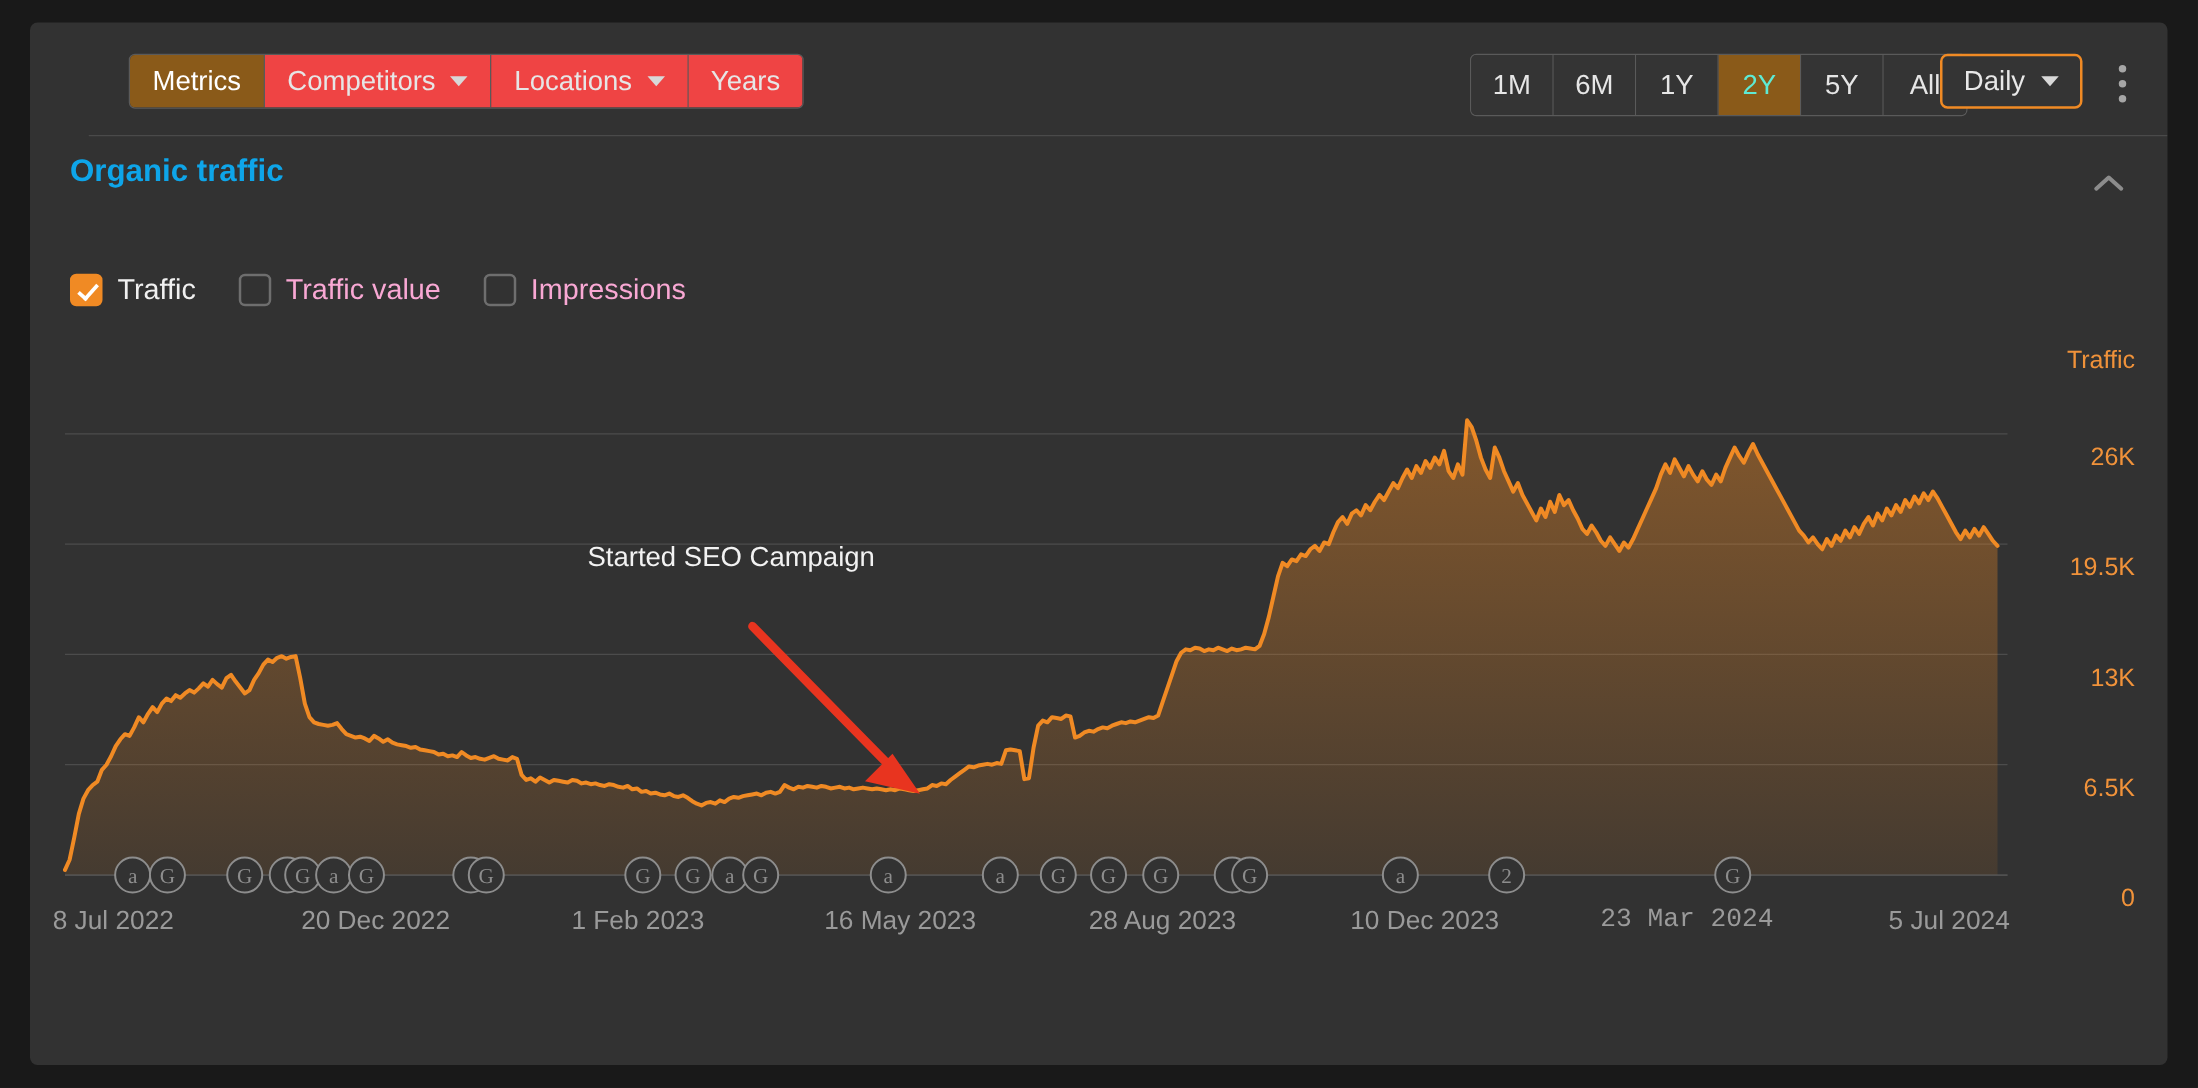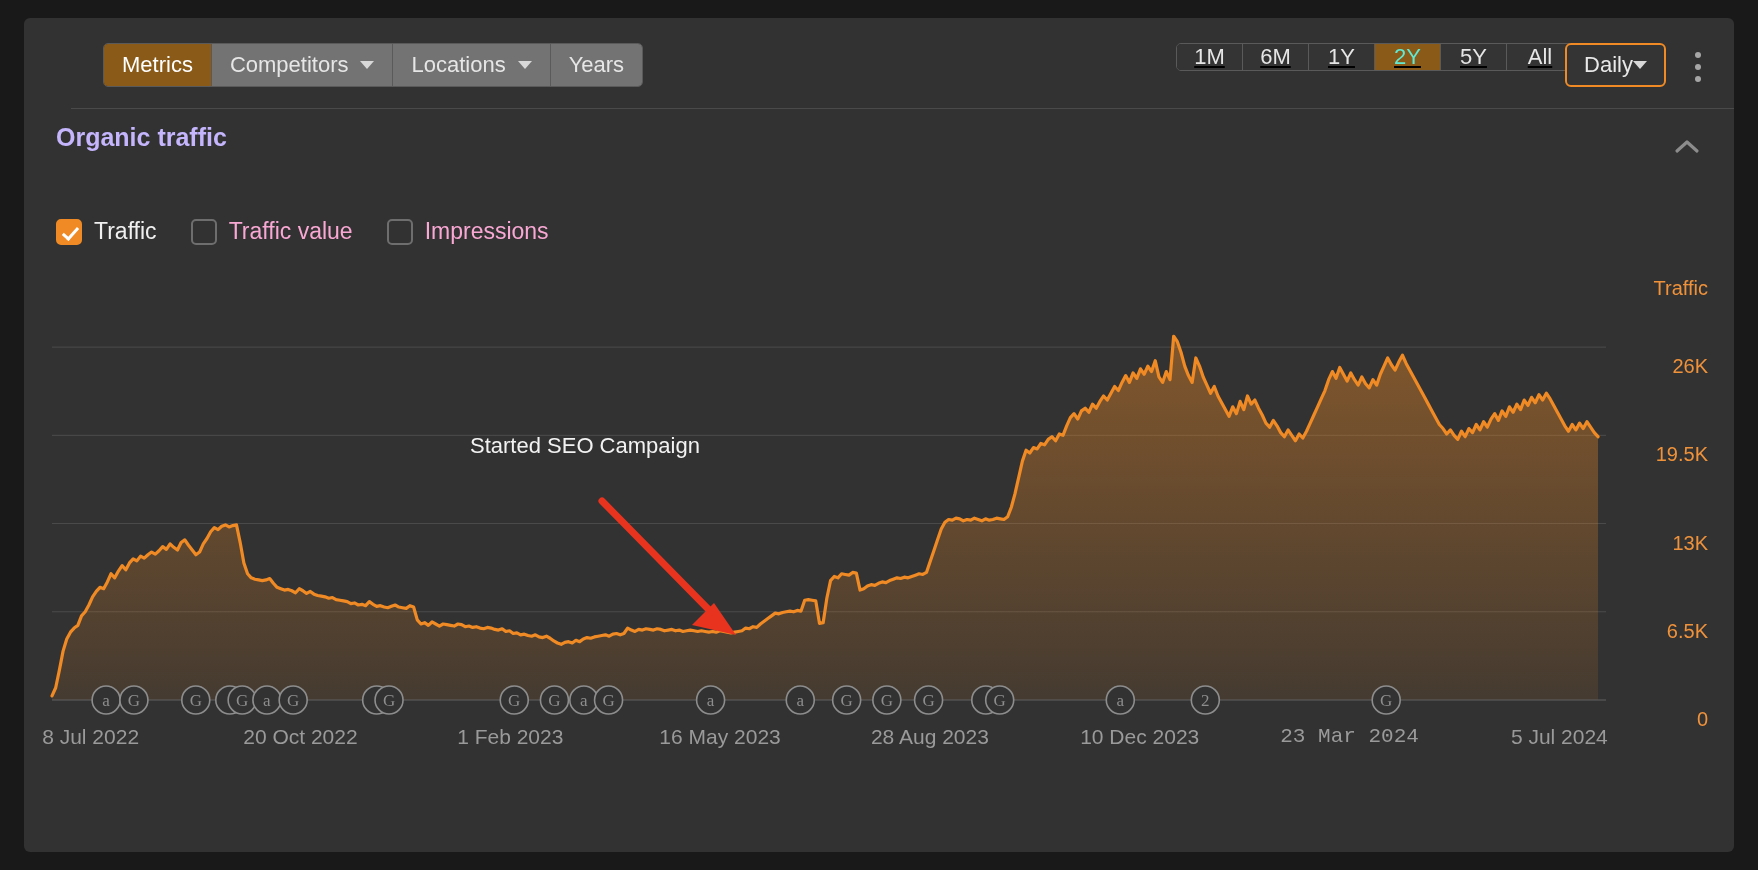--- a/index.html
+++ b/index.html
@@ -38,62 +38,61 @@
     border: 1px solid #5a5a5a;
     border-radius: 5px;
     height: 44px;
     overflow: hidden;
   }
   .segbtn {
     display: flex; align-items: center; gap: 12px;
     padding: 0 18px;
     color: #e6e6e6;
     font-size: 22px;
-    background: #737373;
+    background: #ef4444;
     border-right: 1px solid #5a5a5a;
     cursor: pointer;
     white-space: nowrap;
   }
   .segbtn:last-child { border-right: none; }
   .segbtn.active { background: #8a5a19; color: #ffffff; }
   .caret {
     width: 0; height: 0;
     border-left: 7px solid transparent;
     border-right: 7px solid transparent;
     border-top: 8px solid #d8d8d8;
     display: inline-block;
   }
 
   .rangegroup {
     position: absolute;
     right: 160px; top: 25px;
     display: flex;
     border: 1px solid #5a5a5a;
     border-radius: 5px;
-    height: 28px;
+    height: 50px;
     overflow: hidden;
-    text-decoration: underline;
   }
   .rangebtn {
     display: flex; align-items: center; justify-content: center;
     min-width: 66px;
     color: #e6e6e6;
     font-size: 22px;
     background: #343434;
     border-right: 1px solid #5a5a5a;
     cursor: pointer;
   }
   .rangebtn:last-child { border-right: none; }
   .rangebtn.active { background: #8a5a19; color: #5eead4; }
 
   .dailybtn {
     position: absolute;
     right: 68px; top: 25px;
     height: 44px;
-    display: flex; align-items: center; 
+    display: flex; align-items: center; gap: 13px;
     padding: 0 17px;
     background: #343434;
     border: 2px solid #f08a24;
     border-radius: 6px;
     color: #e8e8e8;
     font-size: 22px;
     cursor: pointer;
   }
 
   .kebab {
@@ -106,21 +105,21 @@
   }
   .kebab i {
     display: block; width: 6px; height: 6px;
     border-radius: 50%; background: #a6a6a6;
   }
 
   
   .sectionhead {
     position: absolute;
     left: 32px; top: 105px;
-    color: #c4b5fd;
+    color: #0ea5e9;
     font-size: 25px;
     font-weight: bold;
   }
   .collapse {
     position: absolute;
     right: 30px; top: 112px;
     width: 34px; height: 34px;
     cursor: pointer;
   }
   .collapse svg { display: block; }
@@ -379,21 +378,21 @@
       <div id="ylabels">
           <div class="ylabel" style="top: 4px;">Traffic</div>
           <div class="ylabel" style="top: 82.1111px;">26K</div>
           <div class="ylabel" style="top: 170.333px;">19.5K</div>
           <div class="ylabel" style="top: 258.556px;">13K</div>
           <div class="ylabel" style="top: 346.778px;">6.5K</div>
           <div class="ylabel" style="top: 435px;">0</div>
         </div>
       <div id="xlabels">
           <div class="xlabel" style="left: 66.65px; top: 452px;">8 Jul 2022</div>
-          <div class="xlabel" style="left: 276.464px; top: 452px;">20 Oct 2022</div>
+          <div class="xlabel" style="left: 276.464px; top: 452px;">20 Dec 2022</div>
           <div class="xlabel" style="left: 486.279px; top: 452px;">1 Feb 2023</div>
           <div class="xlabel" style="left: 696.093px; top: 452px;">16 May 2023</div>
           <div class="xlabel" style="left: 905.907px; top: 452px;">28 Aug 2023</div>
           <div class="xlabel" style="left: 1115.72px; top: 452px;">10 Dec 2023</div>
           <div class="xlabel" style="left: 1325.54px; top: 452px; font-family: Liberation Mono, monospace;">23 Mar 2024</div>
           <div class="xlabel" style="left: 1535.35px; top: 452px;">5 Jul 2024</div>
         </div>
       <div class="annot" id="annot" style="left:446px; top:160px;">Started SEO Campaign</div>
     </div>
 

